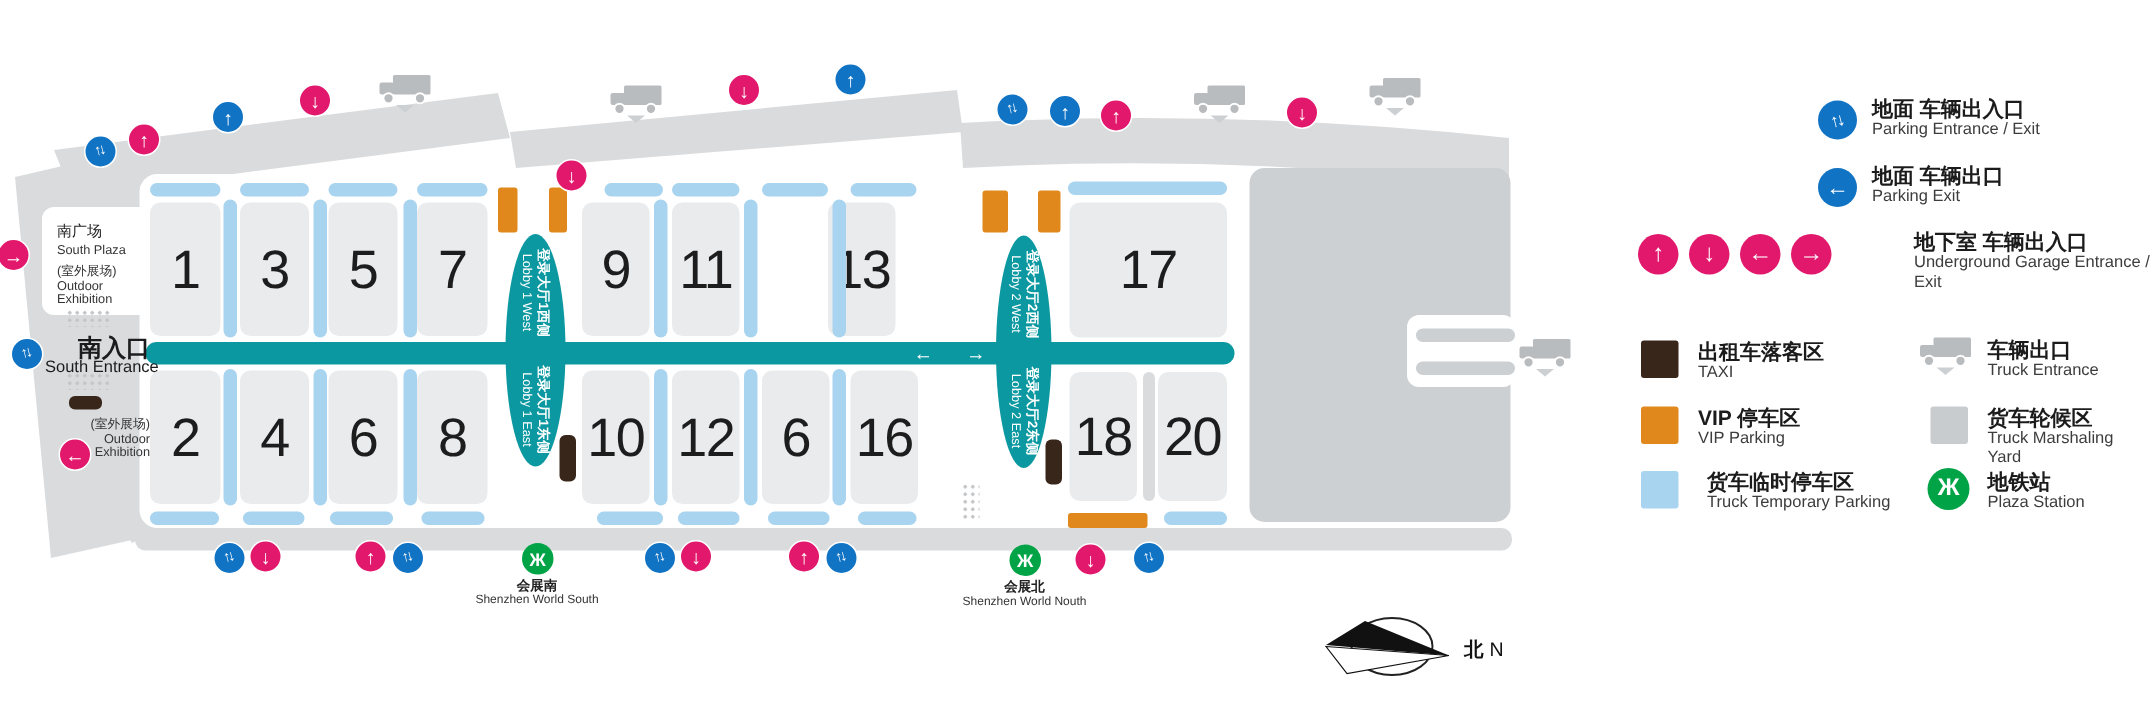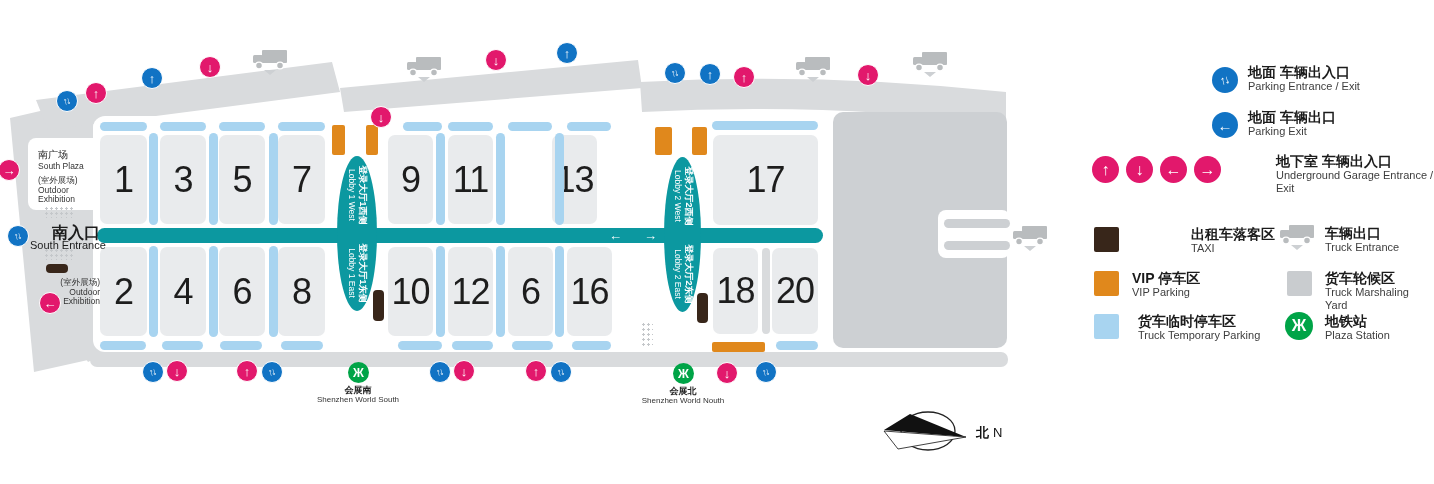--- a/index.html
+++ b/index.html
@@ -282,21 +282,21 @@
     <span class="lg-circle pink" style="left:1092px;top:156px;width:27px;height:27px;font-size:16px">↑</span>
     <span class="lg-circle pink" style="left:1126px;top:156px;width:27px;height:27px;font-size:16px">↓</span>
     <span class="lg-circle pink" style="left:1160px;top:156px;width:27px;height:27px;font-size:16px">←</span>
     <span class="lg-circle pink" style="left:1194px;top:156px;width:27px;height:27px;font-size:16px">→</span>
     <div class="lg-text" style="left:1276px;top:153px">
       <div class="zh">地下室 车辆出入口</div>
       <div class="en">Underground Garage Entrance / Exit</div>
     </div>
 
     <span class="swatch" style="left:1094px;top:227px;background:#38261a"></span>
-    <div class="lg-text" style="left:1191px;top:226px">
+    <div class="lg-text" style="left:1132px;top:226px">
       <div class="zh">出租车落客区</div>
       <div class="en">TAXI</div>
     </div>
     <span class="swatch" style="left:1094px;top:271px;background:#e0881c"></span>
     <div class="lg-text" style="left:1132px;top:270px">
       <div class="zh">VIP 停车区</div>
       <div class="en">VIP Parking</div>
     </div>
     <span class="swatch" style="left:1094px;top:314px;background:#a8d4f0"></span>
     <div class="lg-text" style="left:1138px;top:313px">

